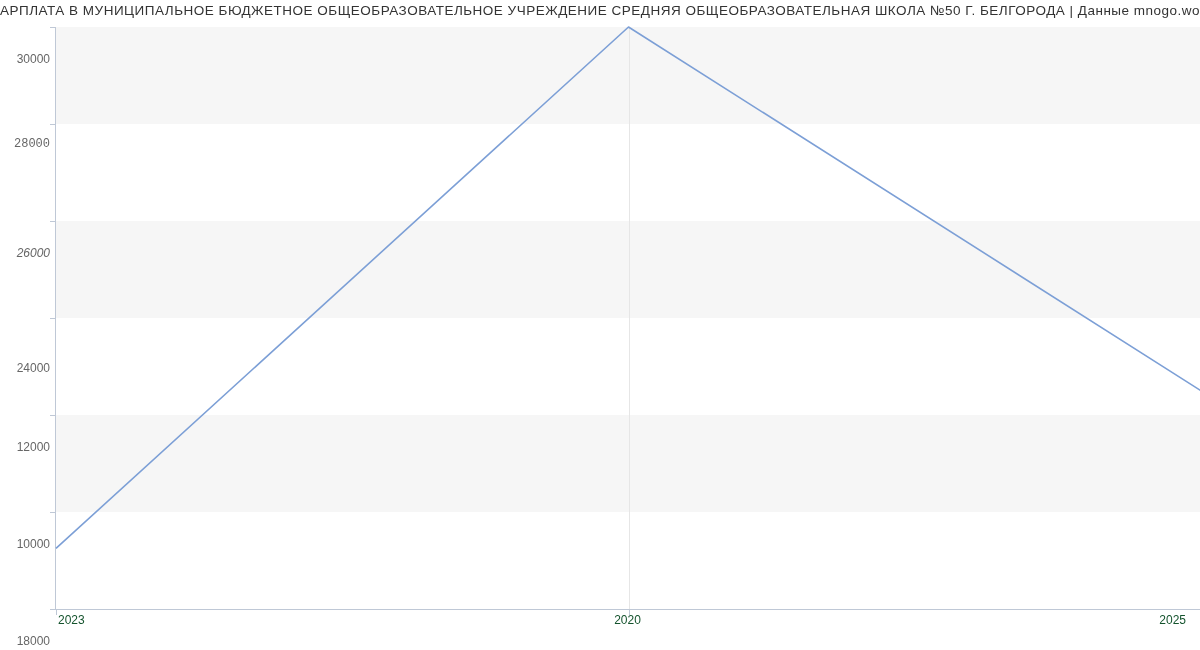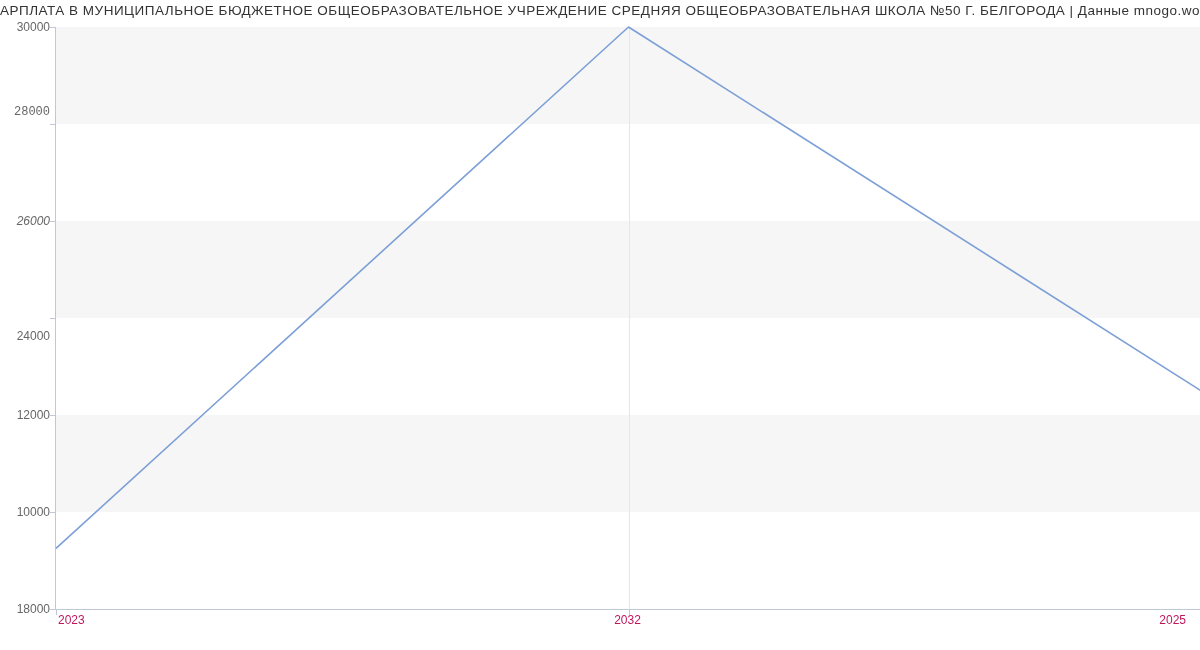--- a/index.html
+++ b/index.html
@@ -50,26 +50,27 @@
     border-left: 1px solid #e6e6e6;
   }
   .y-tick-label {
     position: absolute;
     right: 1150px;
     width: 45px;
     text-align: right;
     font-size: 12px;
     color: #666666;
     transform: translateY(-50%);
+    margin-top: 32px;
   }
   .x-tick-label {
     position: absolute;
     top: 613px;
     font-size: 12px;
-    color: #be185d;
+    color: #14532d;
     transform: translateX(-50%);
   }
   .x-tick-label.first {
     transform: translateX(0);
   }
   .x-tick-label.last {
     transform: translateX(-100%);
   }
   .tick-mark-y {
     position: absolute;
@@ -133,16 +134,16 @@
 
   <div class="y-tick-label" style="top:609px;">18000</div>
   <div class="y-tick-label" style="top:512px;">10000</div>
   <div class="y-tick-label" style="top:415px;">12000</div>
   <div class="y-tick-label" style="top:336px;">24000</div>
   <div class="y-tick-label" style="top:221px;font-style:italic;">26000</div>
   <div class="y-tick-label" style="top:112px;font-family:Liberation Mono, monospace;">28000</div>
   <div class="y-tick-label" style="top:27px;">30000</div>
 
   <div class="x-tick-label first" style="left:58px;">2023</div>
-  <div class="x-tick-label" style="left:627.5px;">2032</div>
+  <div class="x-tick-label" style="left:627.5px;">2020</div>
   <div class="x-tick-label last" style="left:1186px;">2025</div>
 
 </div>
 
 </body></html>

